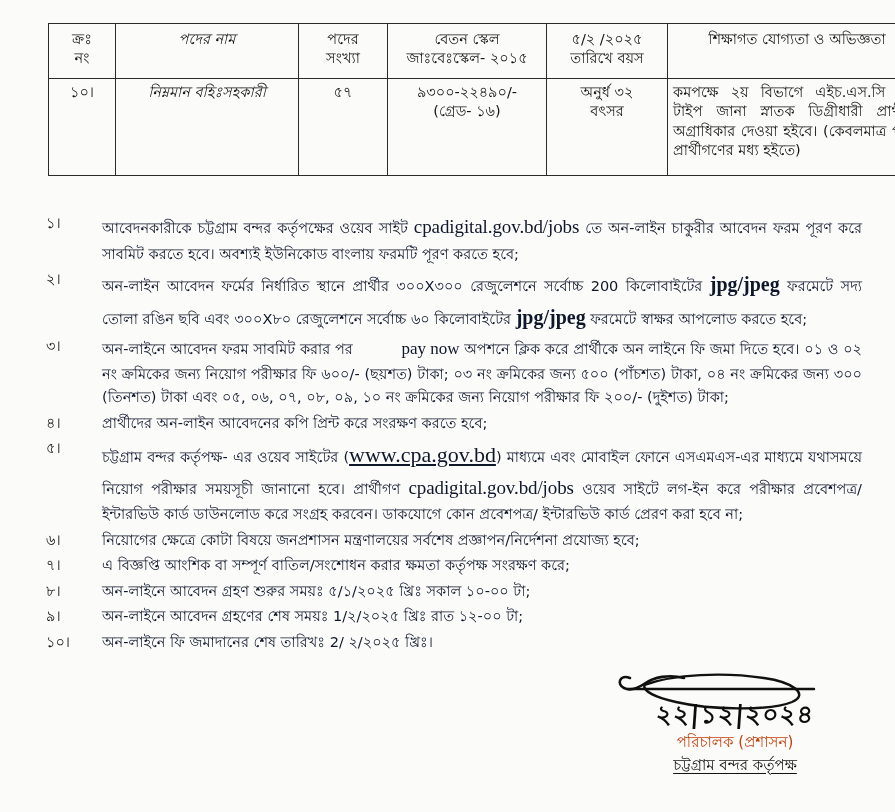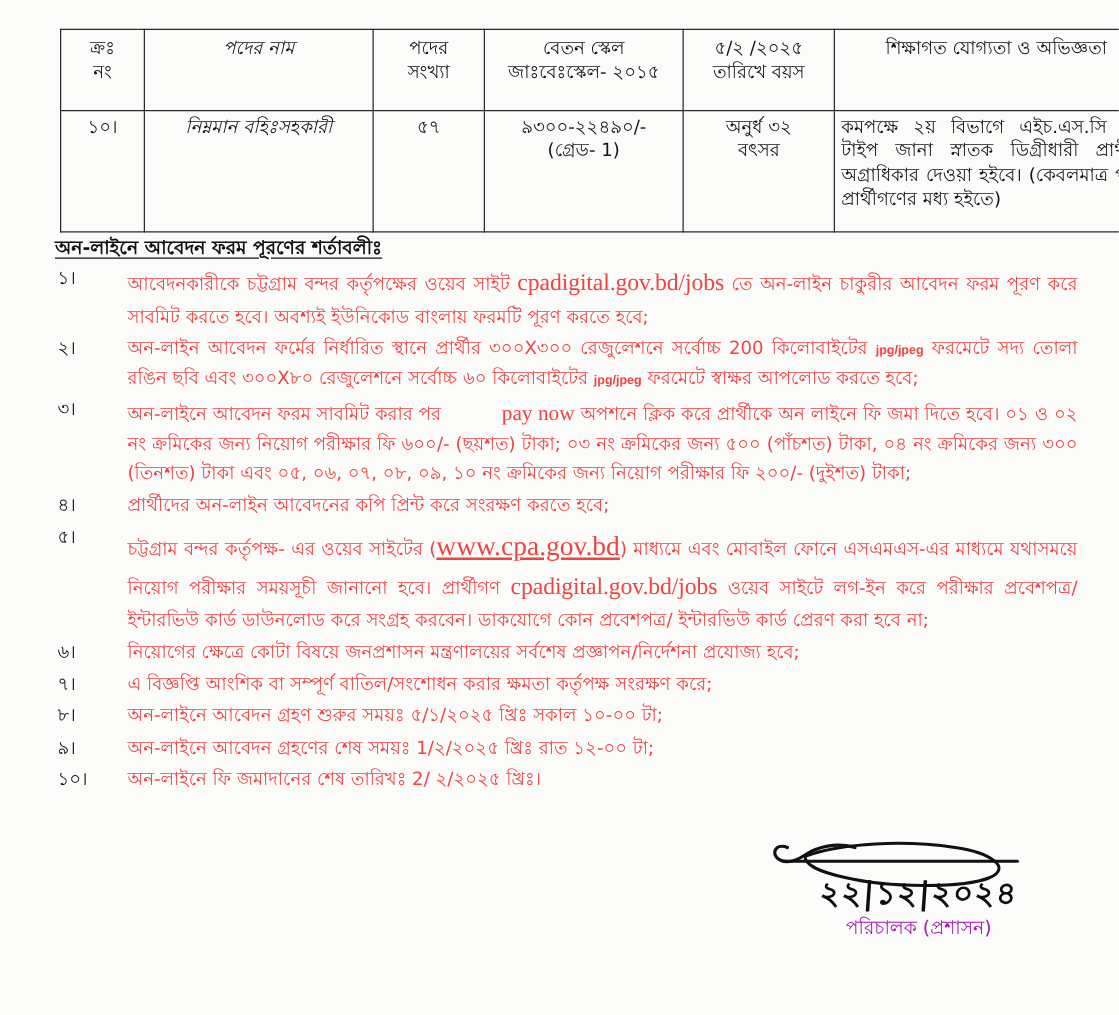--- a/index.html
+++ b/index.html
@@ -43,21 +43,21 @@
     font-size: 14.5px;
     line-height: 1.32;
     color: #141414;
   }
   table.jobtable td.ctr {
     text-align: center;
   }
   table.jobtable thead td {
     font-weight: normal;
     padding-top: 6px;
-    padding-bottom: 20px;
+    padding-bottom: 10px;
     margin-top: 29px;
   }
   .c1 { width: 56px; }
   .c2 { width: 172px; font-style: italic; }
   .c3 { width: 78px; }
   .c4 { width: 148px; }
   .c5 { width: 110px; }
   .c6 { width: 248px; }
   .hdr-l2 { display: block; }
   .body-row td { height: 88px; }
@@ -101,21 +101,21 @@
     line-height: 1.62;
     color: #141414;
     padding-left: 2px;
     box-sizing: border-box;
   }
   .term-body {
     flex: 1 1 auto;
     font-family: "DejaVu Sans", "Liberation Sans", sans-serif;
     font-size: 14.5px;
     line-height: 1.62;
-    color: #ef4444;
+    color: #0f172a;
     text-align: justify;
     text-align-last: left;
   }
   .term-body.nojust {
     text-align: right;
   }
   .mono-url {
     font-family: "Liberation Serif", "DejaVu Serif", serif;
     font-size: 19px;
     letter-spacing: -0.1px;
@@ -125,22 +125,22 @@
     font-size: 22px;
     text-decoration: underline;
     text-underline-offset: 2px;
   }
   .paynow {
     font-family: "Liberation Serif", "DejaVu Serif", serif;
     font-size: 17px;
     margin-left: 44px;
   }
   .jpgfmt {
-    font-family: Liberation Sans, sans-serif;
-    font-size: 10px;
+    font-family: Liberation Serif, serif;
+    font-size: 20px;
     font-weight: bold;
   }
 
   
   .sig-block {
     position: absolute;
     left: 600px;
     top: 672px;
     width: 270px;
     text-align: center;
@@ -162,21 +162,21 @@
     font-weight: bold;
     letter-spacing: 1px;
     color: #0d0d0d;
     line-height: 1;
     margin-bottom: 4px;
     transform: skewX(-4deg);
   }
   .sig-role {
     font-family: "DejaVu Sans", "Liberation Sans", sans-serif;
     font-size: 15px;
-    color: #a21caf;
+    color: #c2410c;
     line-height: 1.5;
   }
   .sig-org {
     font-family: "DejaVu Sans", "Liberation Sans", sans-serif;
     font-size: 15px;
     color: #141414;
     line-height: 1.5;
     text-decoration: underline;
     text-underline-offset: 3px;
   }
@@ -210,33 +210,32 @@
           <td class="c6 ctr">শিক্ষাগত যোগ্যতা ও অভিজ্ঞতা</td>
         </tr>
       </thead>
       <tbody>
         <tr class="body-row">
           <td class="c1 ctr">১০।</td>
           <td class="c2 ctr">নিম্নমান বহিঃসহকারী</td>
           <td class="c3 ctr">৫৭</td>
           <td class="c4 ctr">
             <span class="hdr-l2">৯৩০০-২২৪৯০/-</span>
-            <span class="hdr-l2">(গ্রেড- 1)</span>
+            <span class="hdr-l2">(গ্রেড- ১৬)</span>
           </td>
           <td class="c5 ctr">
             <span class="hdr-l2">অনুর্ধ ৩২</span>
             <span class="hdr-l2">বৎসর</span>
           </td>
           <td class="c6 qual">কমপক্ষে ২য় বিভাগে এইচ.এস.সি পাস টাইপ জানা স্নাতক ডিগ্রীধারী প্রার্থীকে অগ্রাধিকার দেওয়া হইবে। (কেবলমাত্র পুরুষ প্রার্থীগণের মধ্য হইতে)</td>
         </tr>
       </tbody>
     </table>
   </div>
 
-  <div class="cond-heading">অন-লাইনে আবেদন ফরম পূরণের শর্তাবলীঃ</div>
 
   <div class="terms" id="terms-list">
       <div class="term">
         <div class="term-num">১।</div>
         <div class="term-body"><span>আবেদনকারীকে চট্টগ্রাম বন্দর কর্তৃপক্ষের ওয়েব সাইট </span><span class="mono-url">cpadigital.gov.bd/jobs</span><span> তে অন-লাইন চাকুরীর আবেদন ফরম পূরণ করে সাবমিট করতে হবে। অবশ্যই ইউনিকোড বাংলায় ফরমটি পূরণ করতে হবে;</span></div>
       </div>
       <div class="term">
         <div class="term-num">২।</div>
         <div class="term-body"><span>অন-লাইন আবেদন ফর্মের নির্ধারিত স্থানে প্রার্থীর ৩০০X৩০০ রেজুলেশনে সর্বোচ্চ 200 কিলোবাইটের </span><span class="jpgfmt">jpg/jpeg</span><span> ফরমেটে সদ্য তোলা রঙিন ছবি এবং ৩০০X৮০ রেজুলেশনে সর্বোচ্চ ৬০ কিলোবাইটের </span><span class="jpgfmt">jpg/jpeg</span><span> ফরমেটে স্বাক্ষর আপলোড করতে হবে;</span></div>
       </div>
@@ -277,15 +276,16 @@
   <div class="sig-block">
     <div class="sig-scribble">
       <svg width="230" height="40" viewBox="0 0 230 40" fill="none" xmlns="http://www.w3.org/2000/svg" aria-hidden="true">
         <path d="M16 6 C6 2, 2 12, 10 16 C16 19, 24 16, 30 12 C40 5, 55 2, 70 6" stroke="#111" stroke-width="2.6" stroke-linecap="round" fill="none"></path>
         <path d="M30 13 C60 2, 110 0, 150 6 C178 10, 196 22, 178 30 C156 39, 96 38, 62 30 C40 25, 30 20, 30 13 Z" stroke="#111" stroke-width="2.4" fill="none"></path>
         <path d="M14 17 L200 17" stroke="#111" stroke-width="2.4" stroke-linecap="round"></path>
       </svg>
     </div>
     <div class="sig-date">২২|১২|২০২৪</div>
     <div class="sig-role">পরিচালক (প্রশাসন)</div>
+    <div class="sig-org">চট্টগ্রাম বন্দর কর্তৃপক্ষ</div>
   </div>
 
 </div>
 
 </body></html>

